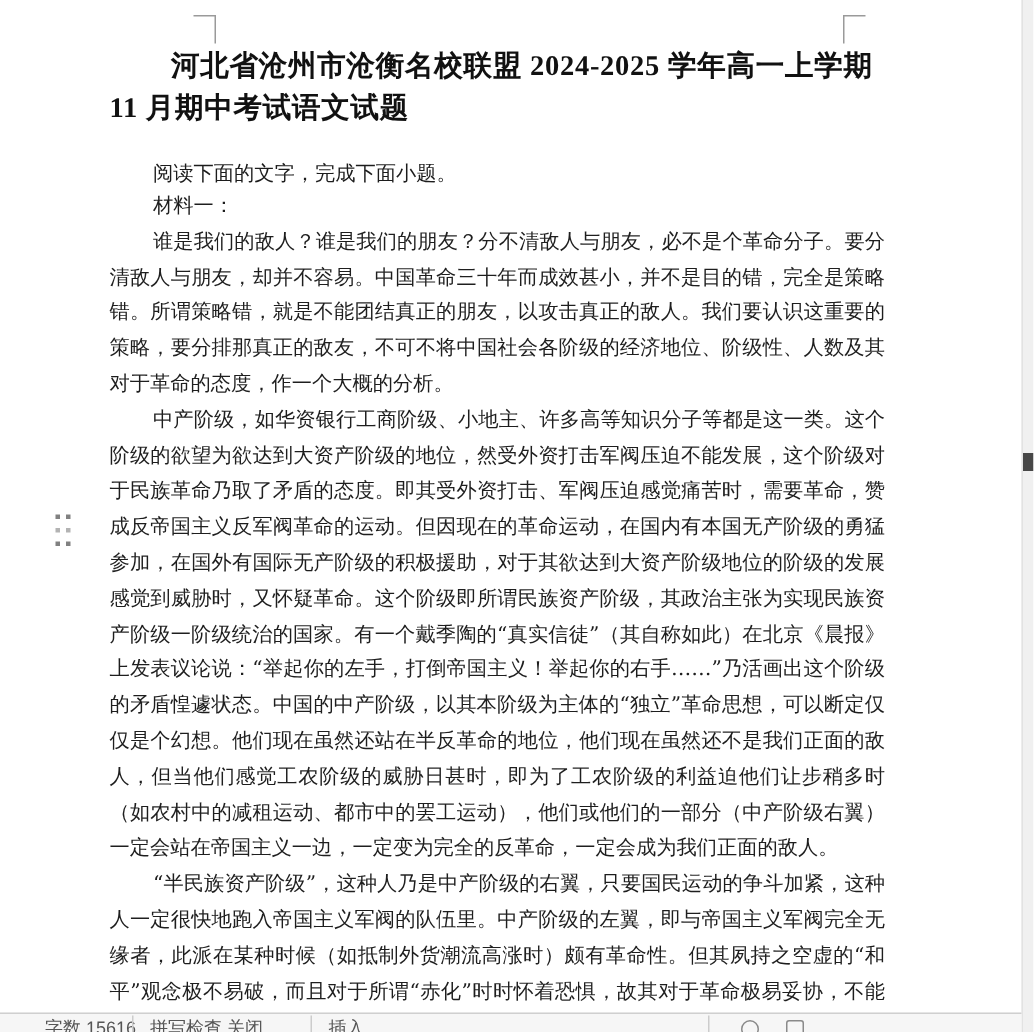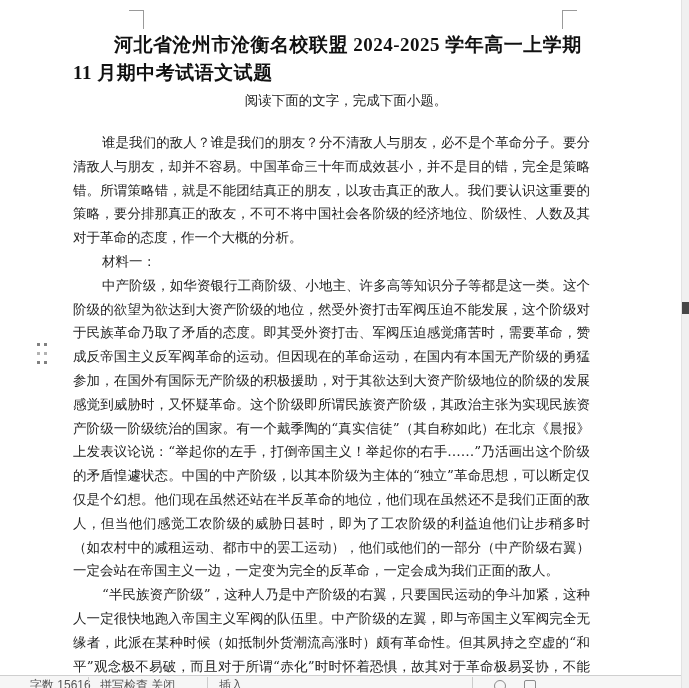--- a/index.html
+++ b/index.html
@@ -11,34 +11,33 @@
   .page{position:absolute;inset:0;background:#ffffff;}
 
   
   .crop-mark{position:absolute;top:10px;width:14px;height:18px;}
   .crop-mark.left{left:129px;border-top:1px solid #9a9a9a;border-right:1px solid #9a9a9a;}
   .crop-mark.right{left:562px;border-top:1px solid #9a9a9a;border-left:1px solid #9a9a9a;}
 
   
   .content{position:absolute;top:31px;left:73px;width:517px;color:#1c1c1c;}
   h1.doc-title{
-    margin:0 0 4px;
+    margin:0 0 19px;
     font:700 19px/28px "Liberation Serif",serif;
     text-indent:41px;letter-spacing:.5px;color:#111;
   }
   .heading{
     margin:0 0 2px;
     font:700 13.5px/20px "Liberation Sans",sans-serif;
     text-indent:29px;color:#111;
   }
   .instruction{
-    margin:0 0 20px;
+    margin:0 0 0;
     font:13.5px/20px "Liberation Serif",serif;
     text-indent:29px;
-    text-align:center;
   }
   .body-para{
     margin:0;
     font:13.5px/23.8px "DejaVu Serif",serif;
     text-align:justify;text-indent:29px;color:#1e1e1e;
   }
 
   
   .drag-handle{
     position:absolute;left:37px;top:343px;width:3px;height:3px;
@@ -81,22 +80,22 @@
 <body>
 
 <div class="page">
 
   <div class="crop-mark left"></div>
   <div class="crop-mark right"></div>
 
   <div class="content">
     <h1 class="doc-title">河北省沧州市沧衡名校联盟 2024-2025 学年高一上学期 11 月期中考试语文试题</h1>
     <p class="instruction">阅读下面的文字，完成下面小题。</p>
+    <p class="body-para">材料一：</p>
     <p class="body-para">谁是我们的敌人？谁是我们的朋友？分不清敌人与朋友，必不是个革命分子。要分清敌人与朋友，却并不容易。中国革命三十年而成效甚小，并不是目的错，完全是策略错。所谓策略错，就是不能团结真正的朋友，以攻击真正的敌人。我们要认识这重要的策略，要分排那真正的敌友，不可不将中国社会各阶级的经济地位、阶级性、人数及其对于革命的态度，作一个大概的分析。</p>
-    <p class="body-para">材料一：</p>
     <p class="body-para">中产阶级，如华资银行工商阶级、小地主、许多高等知识分子等都是这一类。这个阶级的欲望为欲达到大资产阶级的地位，然受外资打击军阀压迫不能发展，这个阶级对于民族革命乃取了矛盾的态度。即其受外资打击、军阀压迫感觉痛苦时，需要革命，赞成反帝国主义反军阀革命的运动。但因现在的革命运动，在国内有本国无产阶级的勇猛参加，在国外有国际无产阶级的积极援助，对于其欲达到大资产阶级地位的阶级的发展感觉到威胁时，又怀疑革命。这个阶级即所谓民族资产阶级，其政治主张为实现民族资产阶级一阶级统治的国家。有一个戴季陶的“真实信徒”（其自称如此）在北京《晨报》上发表议论说：“举起你的左手，打倒帝国主义！举起你的右手……”乃活画出这个阶级的矛盾惶遽状态。中国的中产阶级，以其本阶级为主体的“独立”革命思想，可以断定仅仅是个幻想。他们现在虽然还站在半反革命的地位，他们现在虽然还不是我们正面的敌人，但当他们感觉工农阶级的威胁日甚时，即为了工农阶级的利益迫他们让步稍多时（如农村中的减租运动、都市中的罢工运动），他们或他们的一部分（中产阶级右翼）一定会站在帝国主义一边，一定变为完全的反革命，一定会成为我们正面的敌人。</p>
     <p class="body-para">“半民族资产阶级”，这种人乃是中产阶级的右翼，只要国民运动的争斗加紧，这种人一定很快地跑入帝国主义军阀的队伍里。中产阶级的左翼，即与帝国主义军阀完全无缘者，此派在某种时候（如抵制外货潮流高涨时）颇有革命性。但其夙持之空虚的“和平”观念极不易破，而且对于所谓“赤化”时时怀着恐惧，故其对于革命极易妥协，不能持久。故中国的中产</p>
   </div>
 
   <div class="drag-handle"></div>
 
   <div class="scrollbar">
     <div class="thumb"></div>
   </div>
 

